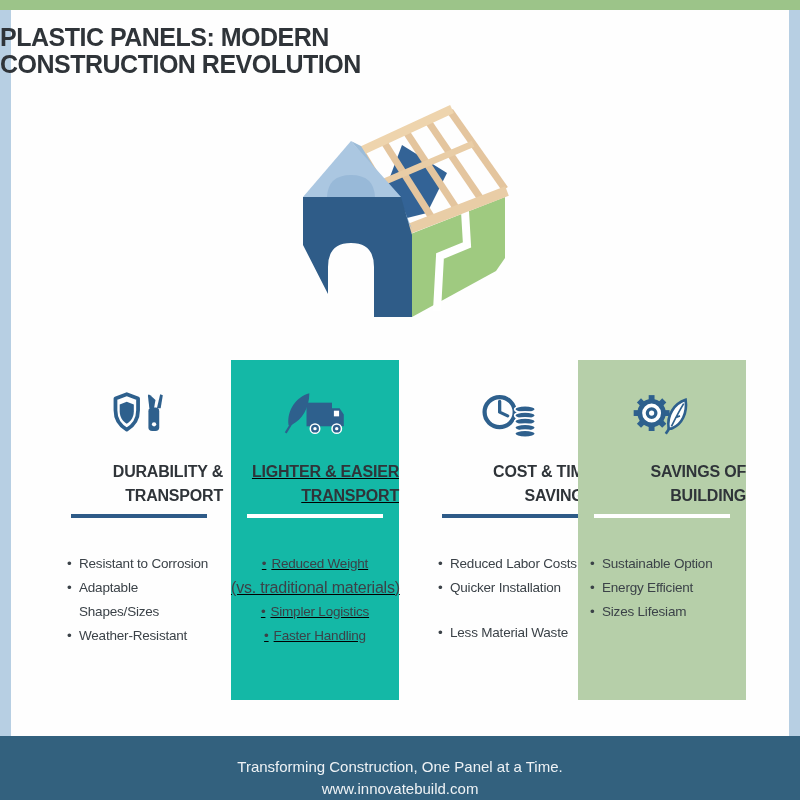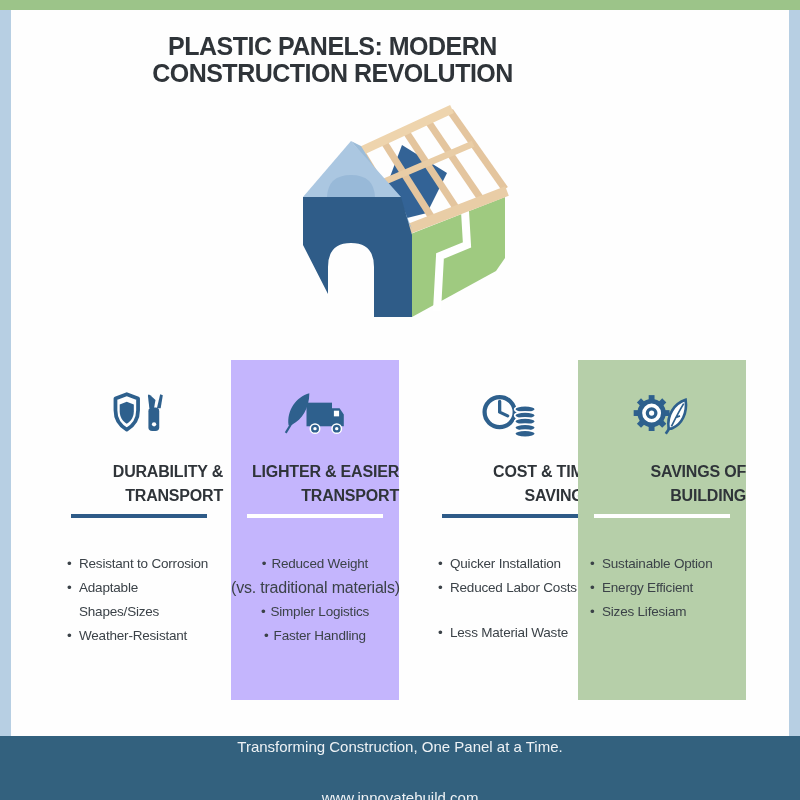--- a/index.html
+++ b/index.html
@@ -10,34 +10,34 @@
   }
   
   .strip{position:absolute;}
   .strip.top{left:0;top:0;width:800px;height:10px;background:#9cc489;}
   .strip.left{left:0;top:10px;width:11px;height:726px;background:#b7cfe3;}
   .strip.right{right:0;top:10px;width:11px;height:726px;background:#b7cfe3;}
 
   
   .title{
     position:absolute;top:24px;left:0;width:647px;
-    text-align:center;font-weight:bold;font-size:25px;line-height:27px;
-    letter-spacing:-0.5px;color:#2f3439;margin:9px;
+    font-weight:bold;font-size:25px;line-height:27px;
+    letter-spacing:-0.5px;color:#2f3439;margin:0;
   }
 
   
   .hero{position:absolute;left:275px;top:95px;width:250px;height:240px;}
 
   
   .col{
     position:absolute;top:360px;height:340px;width:168px;
     box-sizing:border-box;
   }
   .col1{left:55px;}
-  .col2{left:231px;background:#c4b5fd;}
+  .col2{left:231px;background:#14b8a6;text-decoration:underline;}
   .col3{left:426px;}
   .col4{left:578px;background:#b6cfa9;}
 
   .icon-box{height:52px;margin-top:28px;display:flex;align-items:center;justify-content:center;}
   .col-heading{
     margin:20px 0 0 0;text-align:right;font-size:16px;line-height:24px;
     font-weight:bold;color:#2f3439;letter-spacing:-0.2px;
   }
   .divider{height:3.5px;width:136px;margin:6px auto 0 auto;}
   .divider.dark{background:#2e5b88;}
@@ -52,23 +52,22 @@
   .col-list.center{padding:0;}
   .col-list.center li{text-align:center;padding-left:0;}
   .col-list.center li::before{content:"•";position:static;display:inline;margin-right:5px;}
   .col-list li.no-bullet{white-space:nowrap;font-size:16px;}
   .col-list li.no-bullet::before{content:none;}
   .col-list li.gap-top{margin-top:21px;}
 
   
   .footer{
     position:absolute;left:0;top:736px;width:800px;height:64px;background:#33617e;
-    display:flex;flex-direction:column;align-items:center;justify-content:space-between;
+    display:flex;flex-direction:column;align-items:center;justify-content:flex-end;
     color:#eef2f5;
-    gap:29px;
   }
   .footer p{margin:0;font-size:15px;line-height:22px;}
 </style>
 </head>
 <body>
 
 <div class="stage">
 
   <div class="strip top"></div>
   <div class="strip left"></div>
@@ -161,22 +160,22 @@
           <ellipse cx="50" cy="27.5" rx="11" ry="3.8" fill="#2e608d" stroke="#ffffff" stroke-width="1.8"></ellipse>
           <ellipse cx="50" cy="34" rx="11" ry="3.8" fill="#2e608d" stroke="#ffffff" stroke-width="1.8"></ellipse>
           <ellipse cx="50" cy="40.5" rx="11" ry="3.8" fill="#2e608d" stroke="#ffffff" stroke-width="1.8"></ellipse>
           <ellipse cx="50" cy="47" rx="11" ry="3.8" fill="#2e608d" stroke="#ffffff" stroke-width="1.8"></ellipse>
         </g>
       </svg>
     </div>
     <h2 class="col-heading"><span>COST &amp; TIME</span><br><span>SAVINGS</span></h2>
     <div class="divider dark"></div>
     <ul class="col-list">
+      <li>Reduced Labor Costs</li>
       <li>Quicker Installation</li>
-      <li>Reduced Labor Costs</li>
       <li class="gap-top">Less Material Waste</li>
     </ul>
   </section>
 
   <section class="col col4">
     <div class="icon-box">
       <svg width="68" height="52" viewBox="0 0 72 54">
         <g stroke="#2e608d">
           <g stroke-width="6.2">
             <line x1="25" y1="7" x2="25" y2="13"></line>

